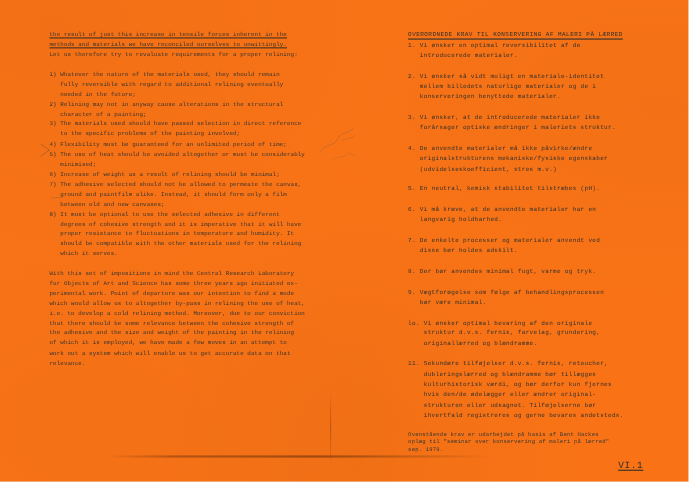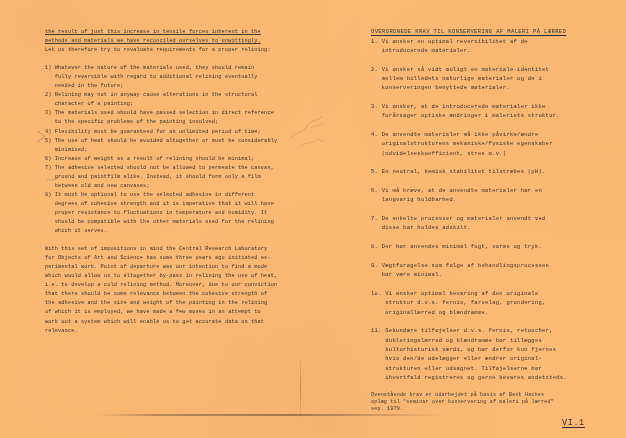--- a/index.html
+++ b/index.html
@@ -12,21 +12,21 @@
     height: 438px;
     overflow: hidden;
     font-family: "Liberation Mono", "DejaVu Sans Mono", monospace;
     color: #2b2b2b;
     position: relative;
   }
 
   .page {
     position: absolute;
     inset: 0;
-    background: #fdba74;
+    background: #f97316;
   }
 
   
   .scan-noise {
     position: absolute;
     inset: 0;
     pointer-events: none;
     background:
       radial-gradient(ellipse at 8% 6%, rgba(0,0,0,0.028), rgba(0,0,0,0) 42%),
       radial-gradient(ellipse at 96% 22%, rgba(0,0,0,0.022), rgba(0,0,0,0) 38%),

